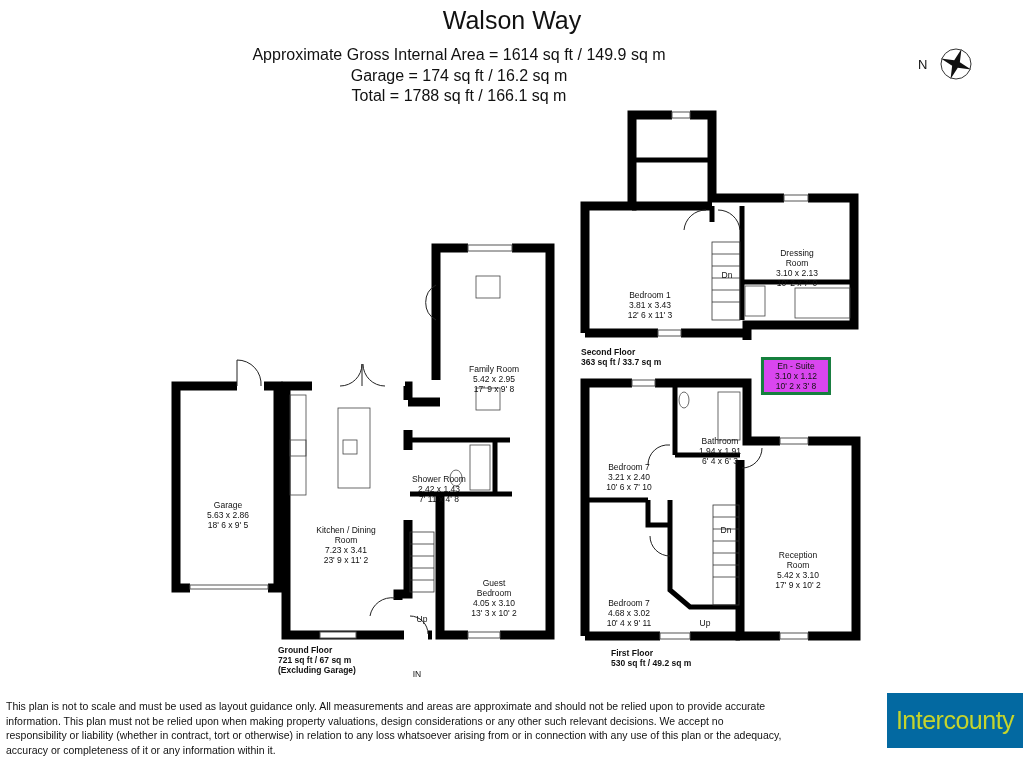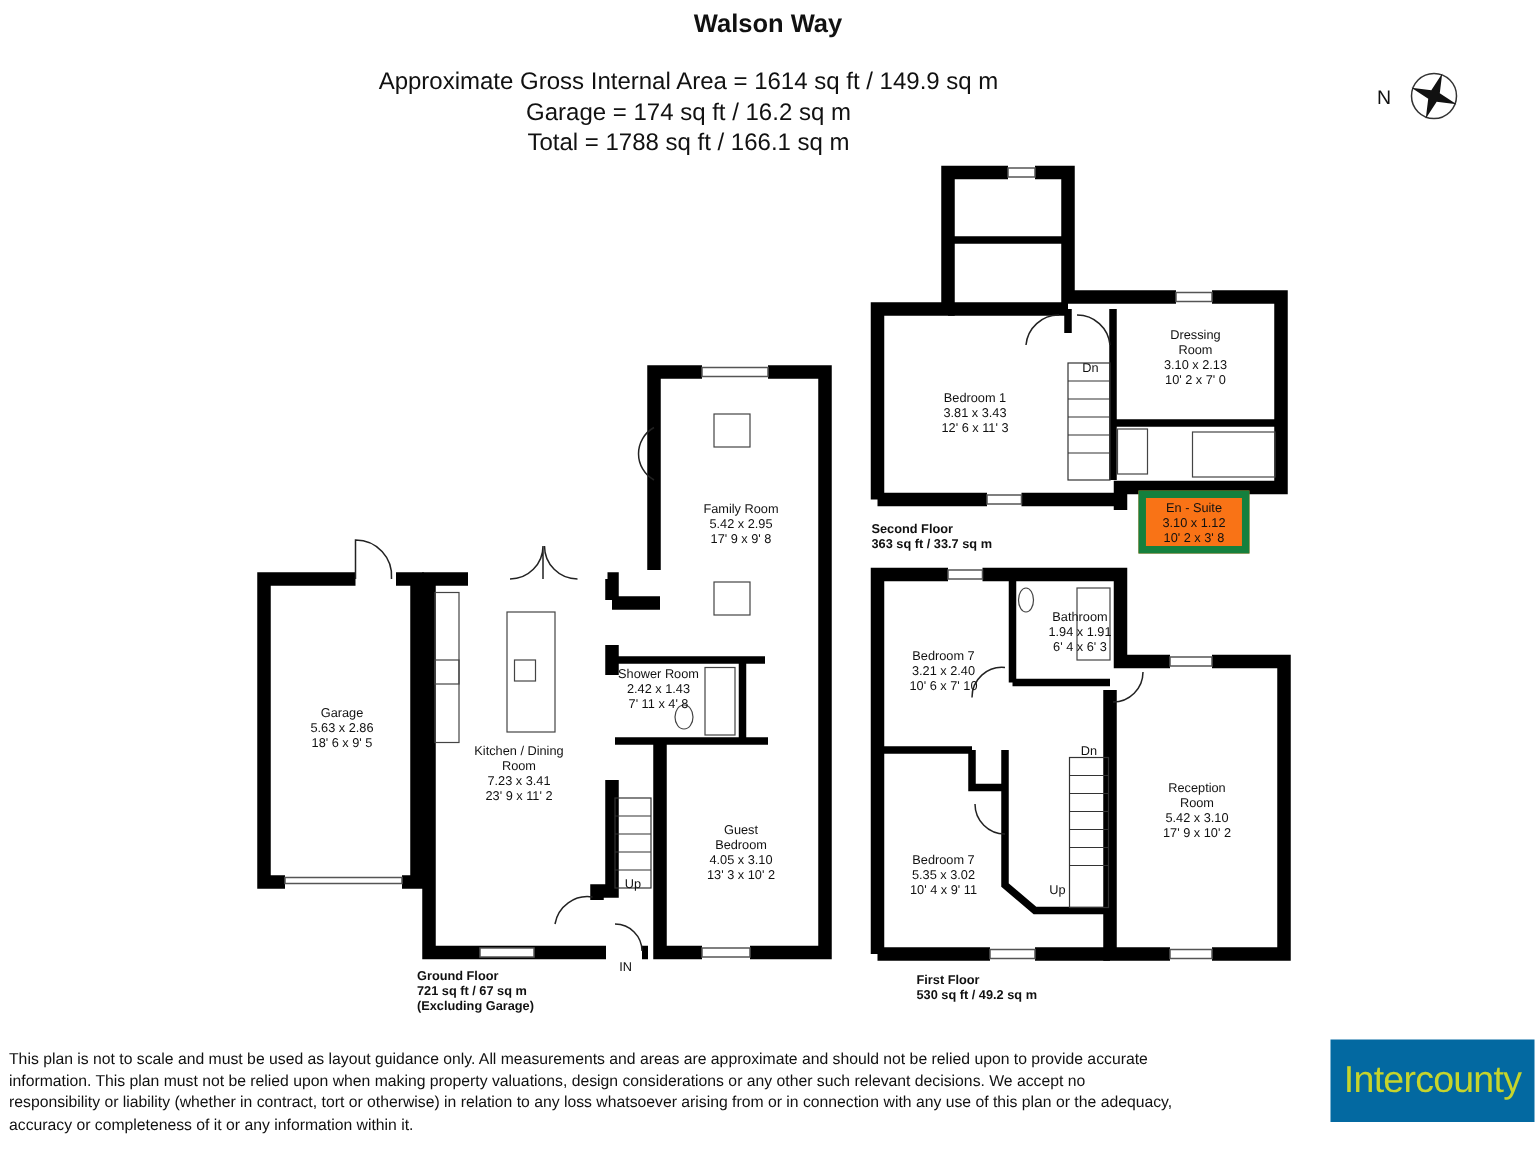--- a/index.html
+++ b/index.html
@@ -1,22 +1,22 @@
 <!DOCTYPE html>
 <html><head>
 <meta charset="utf-8">
 <style>
   html, body { margin:0; padding:0; background:#ffffff; }
   body { width:1024px; height:768px; position:relative; overflow:hidden; font-family:"Liberation Sans", sans-serif; color:#111; }
-  .title { position:absolute; left:0; width:1024px; top:6px; text-align:center; font-size:17px; font-weight:bold; }
+  .title { position:absolute; left:0; width:1024px; top:6px; text-align:center; font-size:25px; font-weight:normal; }
   .area-line { position:absolute; left:0; width:918px; text-align:center; font-size:16px; }
   .compass { position:absolute; left:918px; top:42px; width:60px; height:40px; }
   .compass-n { position:absolute; left:0; top:15px; font-size:13px; }
   svg.plan { position:absolute; left:0; top:0; }
-  .lbl { position:absolute; font-size:8.5px; text-align:center; line-height:10px; white-space:nowrap; transform:translateX(-50%); }
+  .lbl { position:absolute; font-size:8.5px; text-align:center; line-height:10px; white-space:nowrap; transform:translateX(-50%);margin-top:30px; }
   .floor-lbl { position:absolute; font-size:8.5px; font-weight:bold; line-height:10px; }
   .disclaimer { position:absolute; left:6px; top:699px; width:780px; font-size:10.5px; line-height:14.5px; }
   .logo { position:absolute; left:887px; top:693px; width:136px; height:55px; background:#0369a1; display:flex; align-items:center; justify-content:center; }
   .logo span { color:#c6d42c; font-size:25px; letter-spacing:-0.5px; }
 </style>
 </head>
 <body>
 
 <div class="title">Walson Way</div>
 <div class="area-line" style="top:46px">Approximate Gross Internal Area = 1614 sq ft / 149.9 sq m</div>
@@ -197,21 +197,21 @@
 <div class="lbl" style="left:650px;top:260px">
   <div>Bedroom 1</div>
   <div>3.81 x 3.43</div>
   <div>12' 6 x 11' 3</div>
 </div>
 <div class="lbl" style="left:797px;top:218px">
   <div style="white-space:normal;width:44px">Dressing Room</div>
   <div>3.10 x 2.13</div>
   <div>10' 2 x 7' 0</div>
 </div>
-<div class="lbl" style="left:796px;top:327px;border:5px solid #15803d;padding:1px 11px;background:#f97316">
+<div class="lbl" style="left:796px;top:327px;border:3px solid #15803d;padding:1px 11px;background:#d946ef">
   <div>En - Suite</div>
   <div>3.10 x 1.12</div>
   <div>10' 2 x 3' 8</div>
 </div>
 <div class="lbl" style="left:727px;top:240px">Dn</div>
 <div class="floor-lbl" style="left:581px;top:347px">
   <div>Second Floor</div>
   <div>363 sq ft / 33.7 sq m</div>
 </div>
 
@@ -220,21 +220,21 @@
   <div>3.21 x 2.40</div>
   <div>10' 6 x 7' 10</div>
 </div>
 <div class="lbl" style="left:720px;top:406px">
   <div>Bathroom</div>
   <div>1.94 x 1.91</div>
   <div>6' 4 x 6' 3</div>
 </div>
 <div class="lbl" style="left:629px;top:568px">
   <div>Bedroom 7</div>
-  <div>5.35 x 3.02</div>
+  <div>4.68 x 3.02</div>
   <div>10' 4 x 9' 11</div>
 </div>
 <div class="lbl" style="left:798px;top:520px">
   <div style="white-space:normal;width:50px">Reception Room</div>
   <div>5.42 x 3.10</div>
   <div>17' 9 x 10' 2</div>
 </div>
 <div class="lbl" style="left:726px;top:495px">Dn</div>
 <div class="lbl" style="left:705px;top:588px">Up</div>
 <div class="floor-lbl" style="left:611px;top:648px">

